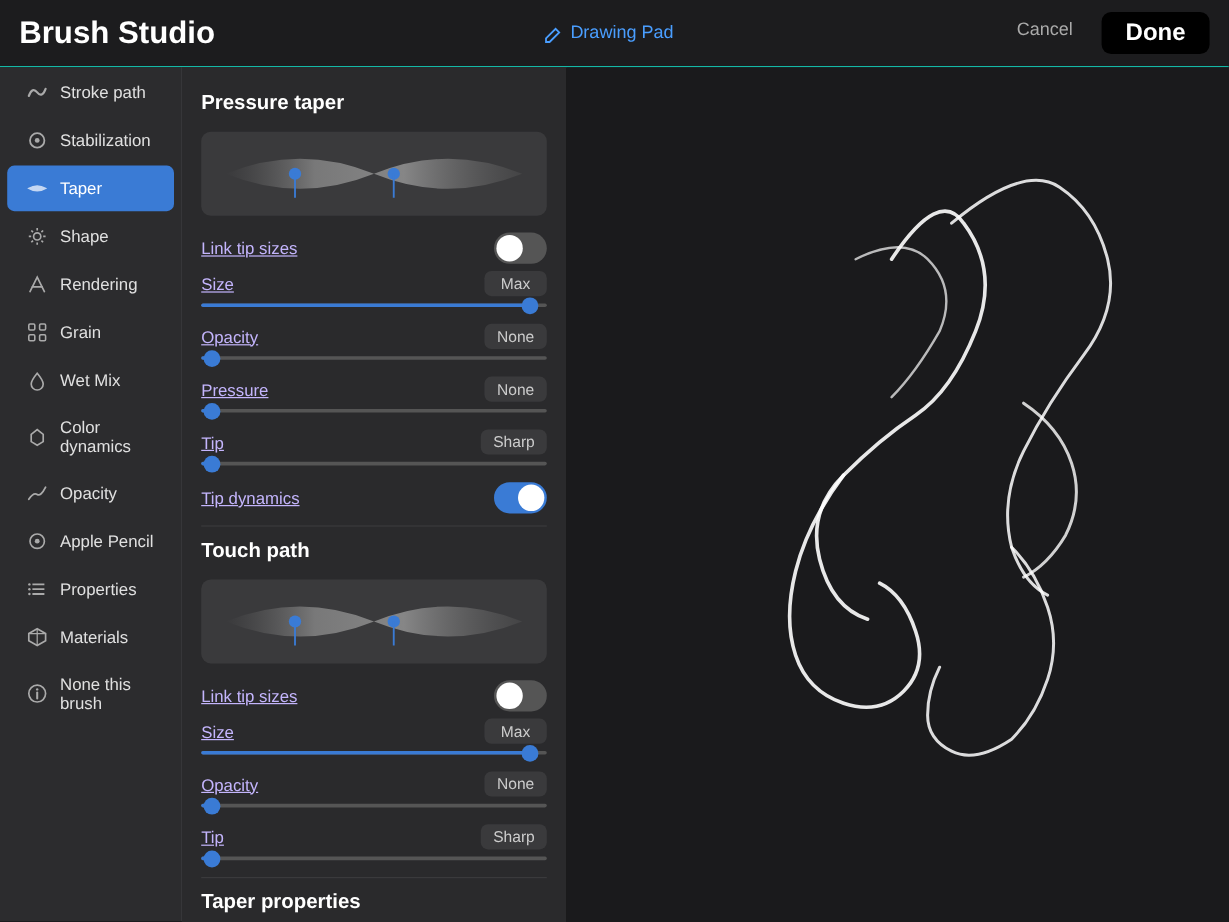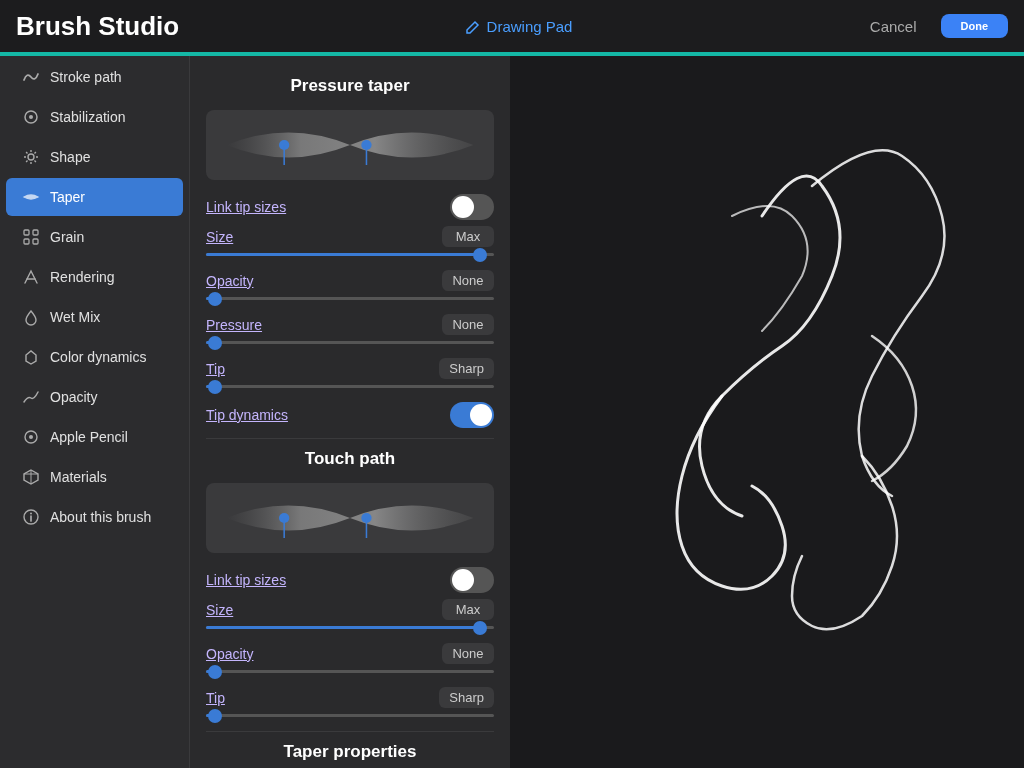--- a/index.html
+++ b/index.html
@@ -16,46 +16,46 @@
     }
 
     
     .header {
       display: flex;
       align-items: center;
       justify-content: space-between;
       padding: 0 16px;
       height: 56px;
       background: #1c1c1e;
-      border-bottom: 4px solid #14b8a6;
+      border-bottom: 1px solid #14b8a6;
       flex-shrink: 0;
     }
     .header-title {
       font-size: 26px;
       font-weight: 700;
       color: #ffffff;
     }
     .header-right {
       display: flex;
-      align-items: center;
+      align-items: flex-start;
       gap: 12px;
     }
     .btn-cancel {
       background: transparent;
       border: none;
       color: #aaa;
       font-size: 15px;
       cursor: pointer;
       padding: 6px 12px;
     }
     .btn-done {
-      background: #3b82f6;
+      background: #000000;
       border: none;
       color: #fff;
-      font-size: 11px;
+      font-size: 20px;
       font-weight: 600;
       cursor: pointer;
       padding: 6px 20px;
       border-radius: 8px;
     }
     .drawing-pad-label {
       display: flex;
       align-items: center;
       gap: 6px;
       color: #4a9eff;
@@ -65,21 +65,21 @@
 
     
     .main {
       display: flex;
       flex: 1;
       overflow: hidden;
     }
 
     
     .sidebar {
-      width: 190px;
+      width: 152px;
       background: #2c2c2e;
       border-right: 1px solid #3a3a3c;
       overflow-y: auto;
       flex-shrink: 0;
     }
     .sidebar-item {
       display: flex;
       align-items: center;
       gap: 10px;
       padding: 10px 16px;
@@ -118,21 +118,20 @@
       flex-shrink: 0;
       padding: 16px;
     }
 
     .section-title {
       font-size: 17px;
       font-weight: 600;
       color: #fff;
       margin-bottom: 14px;
       margin-top: 4px;
-      text-align: center;
     }
 
     
     .taper-preview {
       background: #3a3a3c;
       border-radius: 8px;
       height: 70px;
       margin-bottom: 14px;
       display: flex;
       align-items: center;
@@ -274,64 +273,64 @@
     <div class="sidebar-item">
       <div class="icon-shape">
         <svg width="18" height="18" viewBox="0 0 18 18">
             <circle cx="9" cy="9" r="6" stroke="currentColor" stroke-width="1.5" fill="none"></circle>
             <circle cx="9" cy="9" r="2" fill="currentColor"></circle>
           </svg>
       </div>
       <span class="sidebar-item-label">Stabilization</span>
     </div>
 
+    <div class="sidebar-item active">
+      <div class="icon-shape">
+        <svg width="18" height="18" viewBox="0 0 18 18">
+            <path d="M2 9 Q9 5 16 9 Q9 13 2 9Z" stroke="currentColor" stroke-width="1.3" fill="currentColor" opacity="0.7"></path>
+          </svg>
+      </div>
+      <span class="sidebar-item-label">Taper</span>
+    </div>
+
     <div class="sidebar-item">
       <div class="icon-shape">
         <svg width="18" height="18" viewBox="0 0 18 18">
             <circle cx="9" cy="9" r="3" stroke="currentColor" stroke-width="1.4" fill="none"></circle>
             <path d="M9 2v2M9 14v2M2 9h2M14 9h2M4.1 4.1l1.4 1.4M12.5 12.5l1.4 1.4M4.1 13.9l1.4-1.4M12.5 5.5l1.4-1.4" stroke="currentColor" stroke-width="1.4"></path>
           </svg>
       </div>
       <span class="sidebar-item-label">Shape</span>
     </div>
 
-    <div class="sidebar-item active">
-      <div class="icon-shape">
-        <svg width="18" height="18" viewBox="0 0 18 18">
-            <path d="M2 9 Q9 5 16 9 Q9 13 2 9Z" stroke="currentColor" stroke-width="1.3" fill="currentColor" opacity="0.7"></path>
-          </svg>
-      </div>
-      <span class="sidebar-item-label">Taper</span>
+    <div class="sidebar-item">
+      <div class="icon-shape">
+        <svg width="18" height="18" viewBox="0 0 18 18">
+            <path d="M3 15 L9 3 L15 15" stroke="currentColor" stroke-width="1.4" fill="none" stroke-linecap="round"></path>
+            <path d="M5 11 L13 11" stroke="currentColor" stroke-width="1.4" stroke-linecap="round"></path>
+          </svg>
+      </div>
+      <span class="sidebar-item-label">Rendering</span>
     </div>
 
     <div class="sidebar-item">
       <div class="icon-shape">
         <svg width="18" height="18" viewBox="0 0 18 18">
             <rect x="2" y="2" width="5" height="5" rx="1" stroke="currentColor" stroke-width="1.3" fill="none"></rect>
             <rect x="11" y="2" width="5" height="5" rx="1" stroke="currentColor" stroke-width="1.3" fill="none"></rect>
             <rect x="2" y="11" width="5" height="5" rx="1" stroke="currentColor" stroke-width="1.3" fill="none"></rect>
             <rect x="11" y="11" width="5" height="5" rx="1" stroke="currentColor" stroke-width="1.3" fill="none"></rect>
           </svg>
       </div>
       <span class="sidebar-item-label">Grain</span>
     </div>
 
     <div class="sidebar-item">
       <div class="icon-shape">
         <svg width="18" height="18" viewBox="0 0 18 18">
-            <path d="M3 15 L9 3 L15 15" stroke="currentColor" stroke-width="1.4" fill="none" stroke-linecap="round"></path>
-            <path d="M5 11 L13 11" stroke="currentColor" stroke-width="1.4" stroke-linecap="round"></path>
-          </svg>
-      </div>
-      <span class="sidebar-item-label">Rendering</span>
-    </div>
-
-    <div class="sidebar-item">
-      <div class="icon-shape">
-        <svg width="18" height="18" viewBox="0 0 18 18">
             <path d="M9 3 Q14 9 14 12 A5 5 0 0 1 4 12 Q4 9 9 3Z" stroke="currentColor" stroke-width="1.4" fill="none"></path>
           </svg>
       </div>
       <span class="sidebar-item-label">Wet Mix</span>
     </div>
 
     <div class="sidebar-item">
       <div class="icon-shape">
         <svg width="18" height="18" viewBox="0 0 18 18">
             <path d="M4 7 L9 3 L14 7 L14 13 L9 16 L4 13Z" stroke="currentColor" stroke-width="1.4" fill="none"></path>
@@ -352,41 +351,54 @@
     <div class="sidebar-item">
       <div class="icon-shape">
         <svg width="18" height="18" viewBox="0 0 18 18">
             <circle cx="9" cy="9" r="6" stroke="currentColor" stroke-width="1.4" fill="none"></circle>
             <circle cx="9" cy="9" r="2" fill="currentColor"></circle>
           </svg>
       </div>
       <span class="sidebar-item-label">Apple Pencil</span>
     </div>
 
+    <div class="sidebar-item">
+      <div class="icon-shape">
+        <svg width="18" height="18" viewBox="0 0 18 18">
+            <line x1="5" y1="5" x2="15" y2="5" stroke="currentColor" stroke-width="1.5"></line>
+            <line x1="5" y1="9" x2="15" y2="9" stroke="currentColor" stroke-width="1.5"></line>
+            <line x1="5" y1="13" x2="15" y2="13" stroke="currentColor" stroke-width="1.5"></line>
+            <circle cx="2.5" cy="5" r="1" fill="currentColor"></circle>
+            <circle cx="2.5" cy="9" r="1" fill="currentColor"></circle>
+            <circle cx="2.5" cy="13" r="1" fill="currentColor"></circle>
+          </svg>
+      </div>
+      <span class="sidebar-item-label">Properties</span>
+    </div>
 
     <div class="sidebar-item">
       <div class="icon-shape">
         <svg width="18" height="18" viewBox="0 0 18 18">
             <path d="M9 2 L16 6 L16 12 L9 16 L2 12 L2 6 Z" stroke="currentColor" stroke-width="1.4" fill="none"></path>
             <line x1="9" y1="2" x2="9" y2="16" stroke="currentColor" stroke-width="1"></line>
             <line x1="2" y1="6" x2="16" y2="6" stroke="currentColor" stroke-width="1"></line>
           </svg>
       </div>
       <span class="sidebar-item-label">Materials</span>
     </div>
 
     <div class="sidebar-item">
       <div class="icon-shape">
         <svg width="18" height="18" viewBox="0 0 18 18">
             <circle cx="9" cy="9" r="7" stroke="currentColor" stroke-width="1.4" fill="none"></circle>
             <line x1="9" y1="8" x2="9" y2="13" stroke="currentColor" stroke-width="1.7" stroke-linecap="round"></line>
             <circle cx="9" cy="5.5" r="1" fill="currentColor"></circle>
           </svg>
       </div>
-      <span class="sidebar-item-label">About this brush</span>
+      <span class="sidebar-item-label">None this brush</span>
     </div>
 
   </div>
 
   <div class="center-panel">
 
     <div class="section-title">Pressure taper</div>
 
     <div class="taper-preview">
       <svg viewBox="0 0 280 70" preserveAspectRatio="none">

